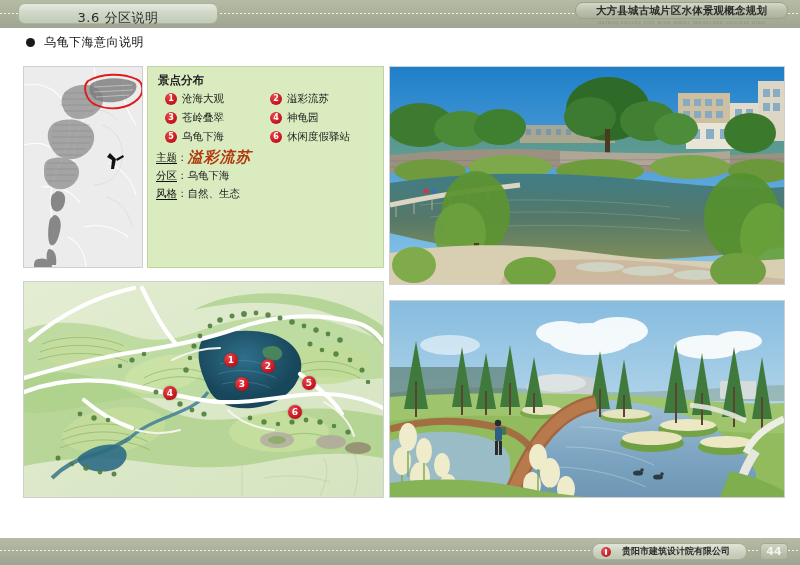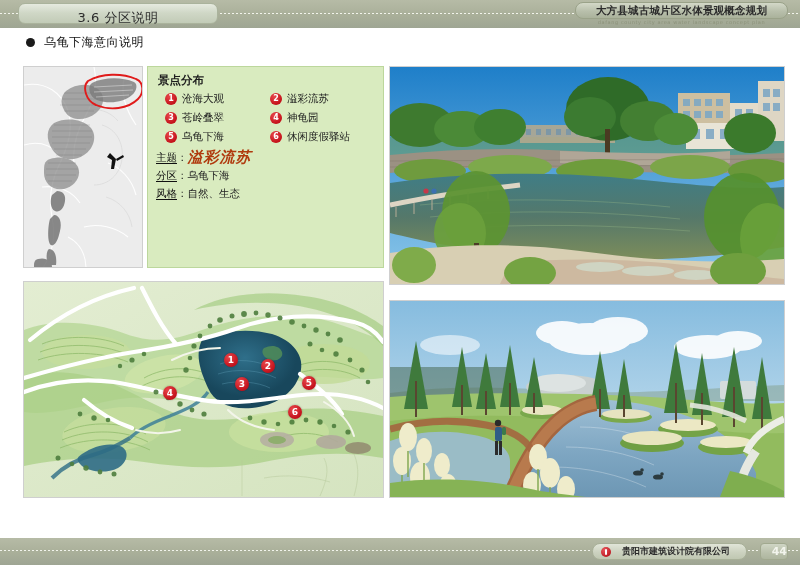--- a/index.html
+++ b/index.html
@@ -137,21 +137,21 @@
   .company .logo:after{
     content:"";position:absolute;left:3.5px;top:2px;width:2px;height:6px;
     background:#fff;border-radius:1px;
   }
   .company span.nm{font-size:9px;font-weight:bold;color:#2b2b2b;}
   .pagebadge{
     position:absolute;left:760px;top:543px;width:28px;height:17px;
     border-radius:4px;
     background:linear-gradient(180deg,#cfd5c4 0%,#b9c0ab 60%,#aeb69f 100%);
     border:1px solid #a1a98f;box-sizing:border-box;
-    display:flex;align-items:center;justify-content:flex-end;
+    display:flex;align-items:center;justify-content:center;
   }
   .pagebadge span{font-size:11px;font-weight:bold;color:#f2f4ec;}
 </style>
 </head>
 <body>
 
 <div class="topband">
   <div class="dots"></div>
 </div>
 

